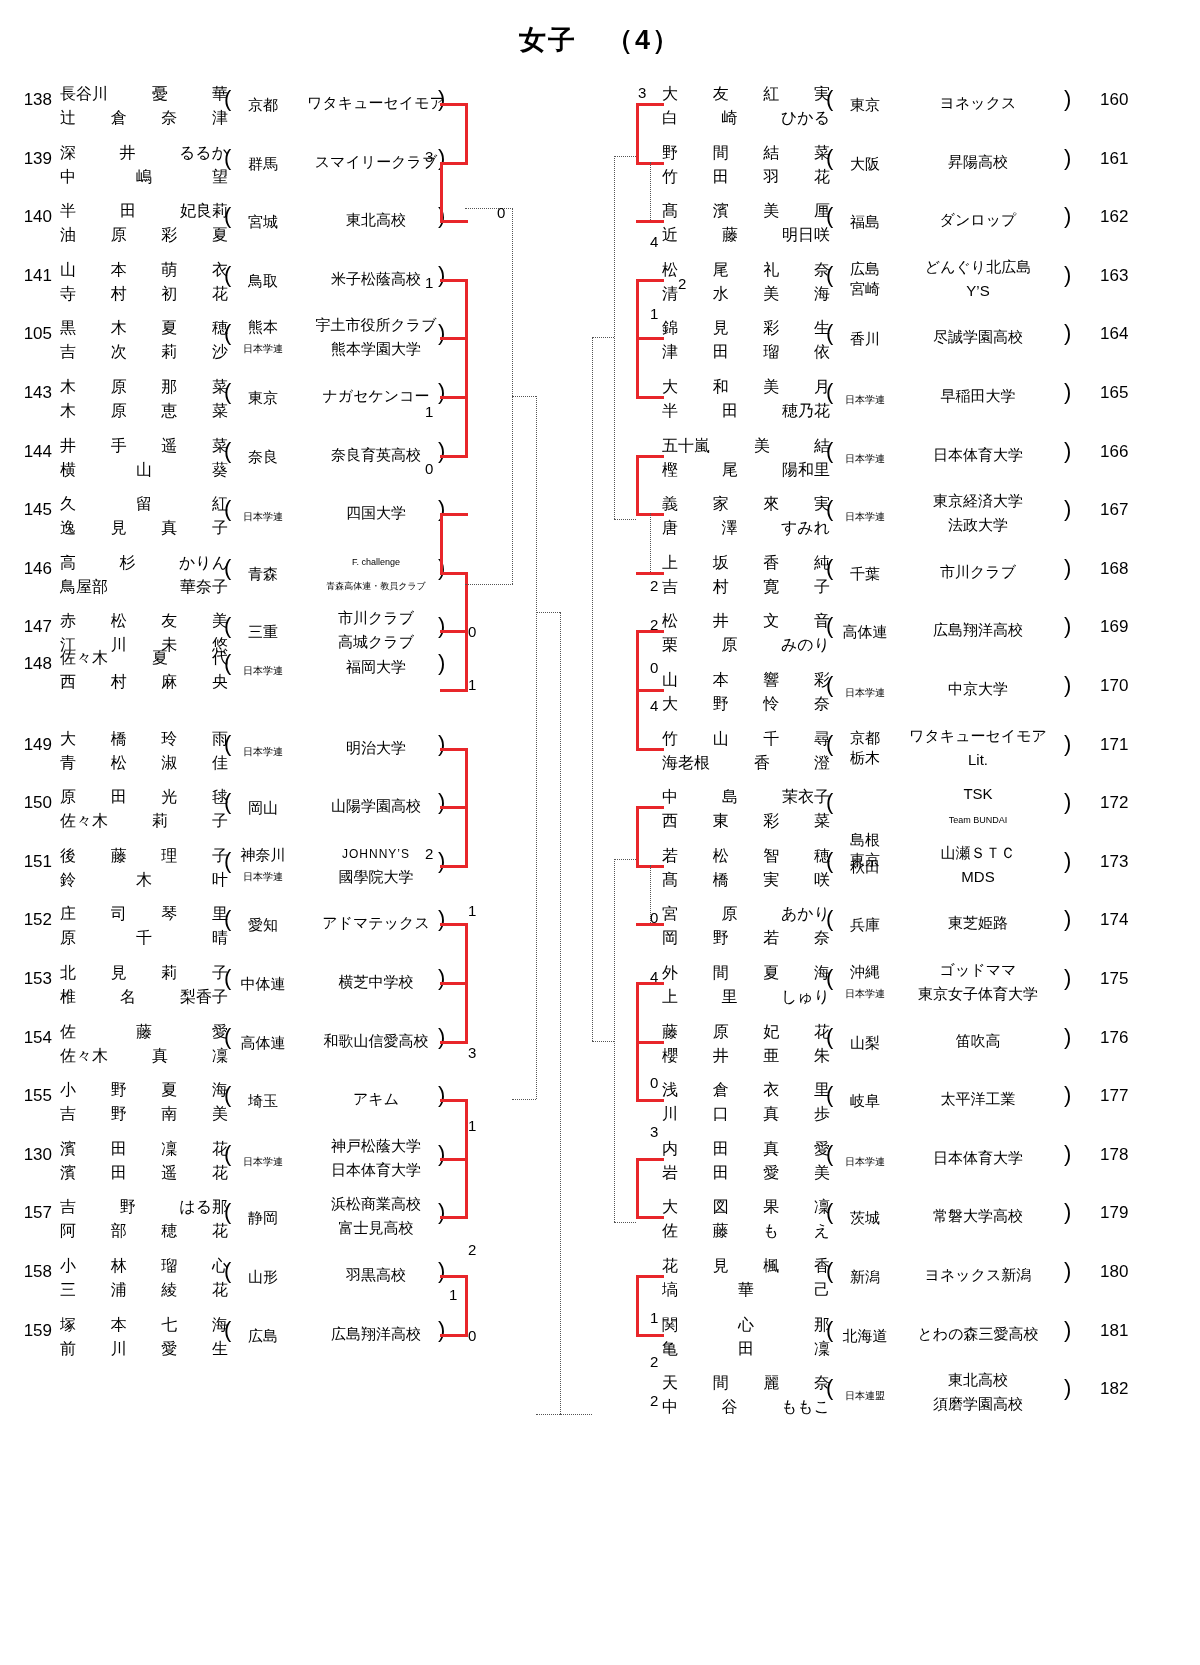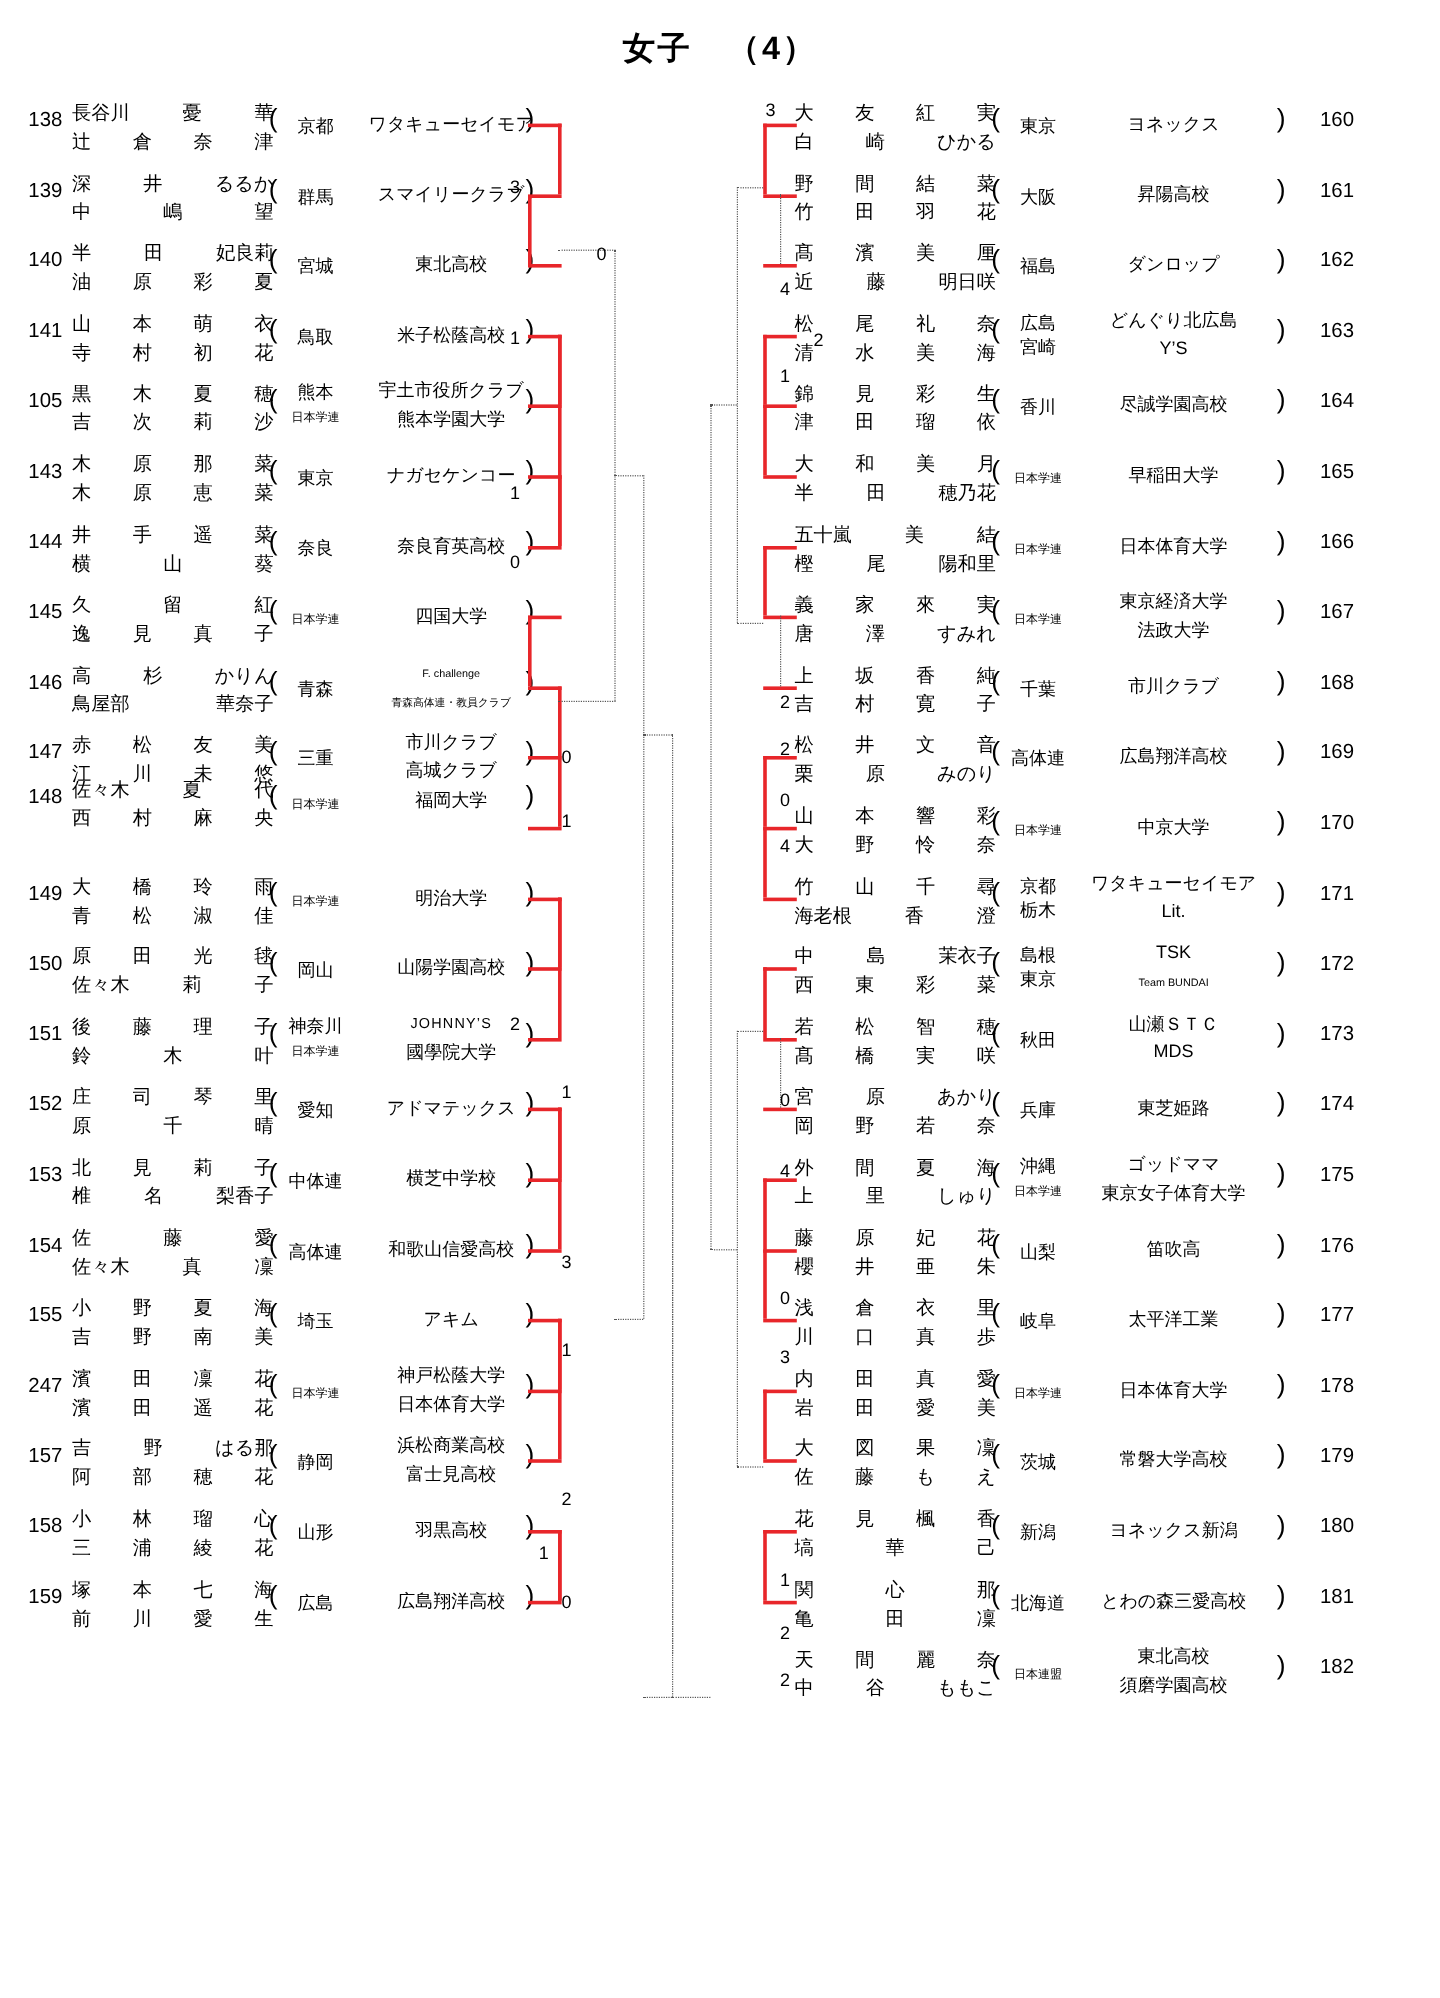--- a/index.html
+++ b/index.html
@@ -511,21 +511,21 @@
         <div class="paren-l">(</div>
         <div class="pref one">
           <div class="p1">埼玉</div>
         </div>
         <div class="club one" style="left: 284px;">
           <div class="c1">アキム</div>
         </div>
         <div class="paren-r" style="left: 420px;">)</div>
       </div>
       <div class="entry" style="top: 1130.8px; left: 18px; width: 560px;">
-        <div class="num">247</div>
+        <div class="num">130</div>
         <div class="names">
           <div class="nmline l1">
             <span>濱</span>
             <span>田</span>
             <span>凜</span>
             <span>花</span>
           </div>
           <div class="nmline l2">
             <span>濱</span>
             <span>田</span>
@@ -925,21 +925,21 @@
             <span>茉衣子</span>
           </div>
           <div class="nmline l2">
             <span>西</span>
             <span>東</span>
             <span>彩</span>
             <span>菜</span>
           </div>
         </div>
         <div class="paren-l" style="left: 206px;">(</div>
-        <div class="pref two" style="left: 214px;">
+        <div class="pref two" style="left: 214px; margin-top: 44px;">
           <div class="p1">島根</div>
           <div class="p2">東京</div>
         </div>
         <div class="club " style="left: 284px;">
           <div class="c1">TSK</div>
           <div class="c2"><span class="sm2">Team BUNDAI</span></div>
         </div>
         <div class="paren-r" style="left: 444px;">)</div>
         <div class="num" style="left: 480px; width: 56px; text-align: left;">172</div>
       </div>

